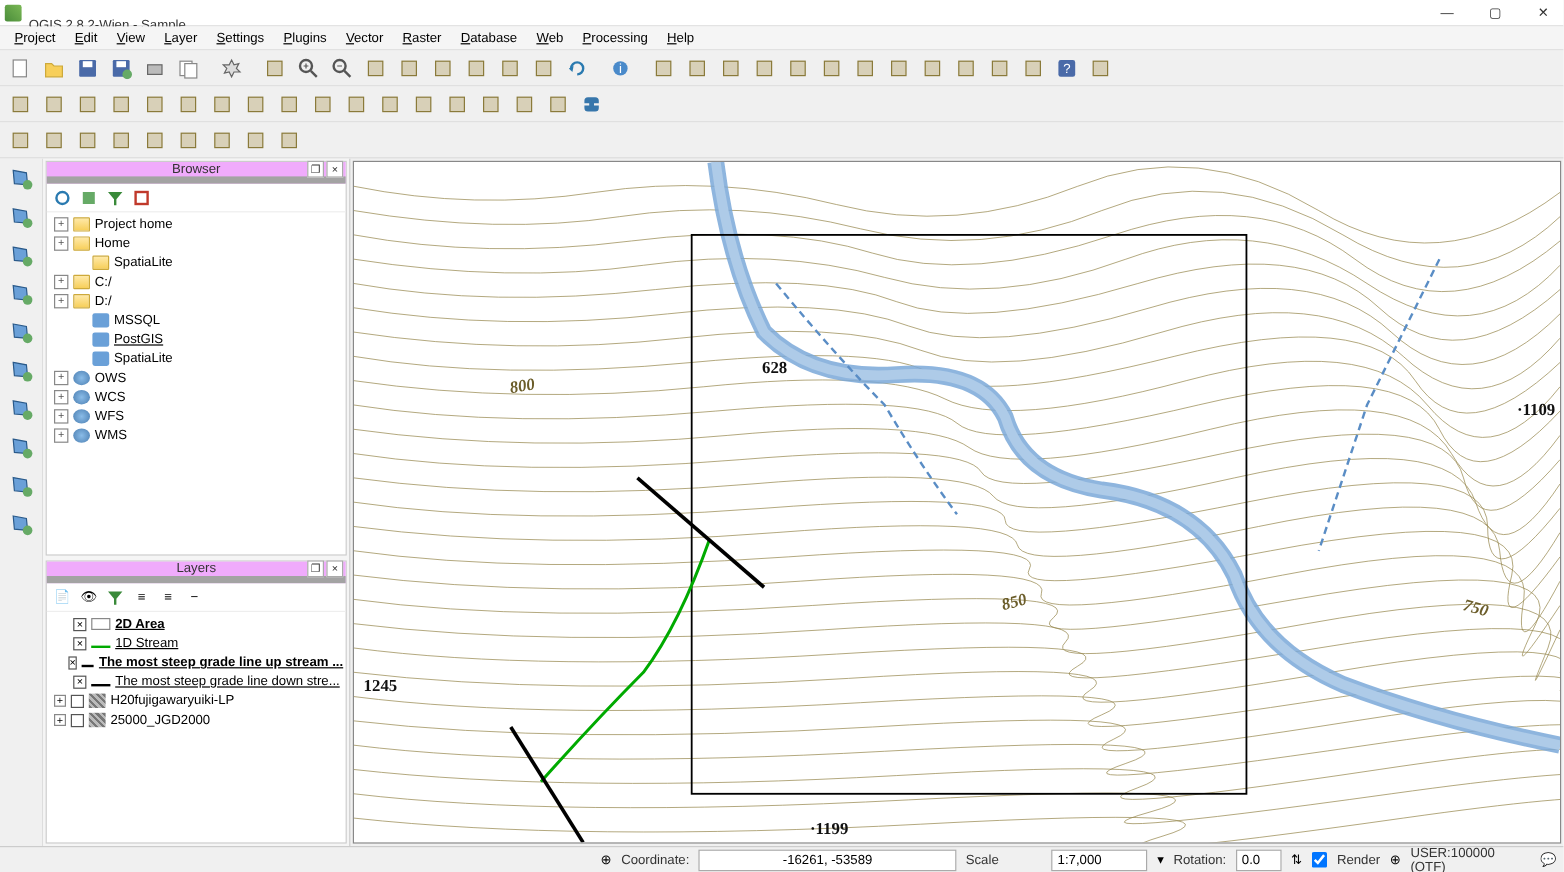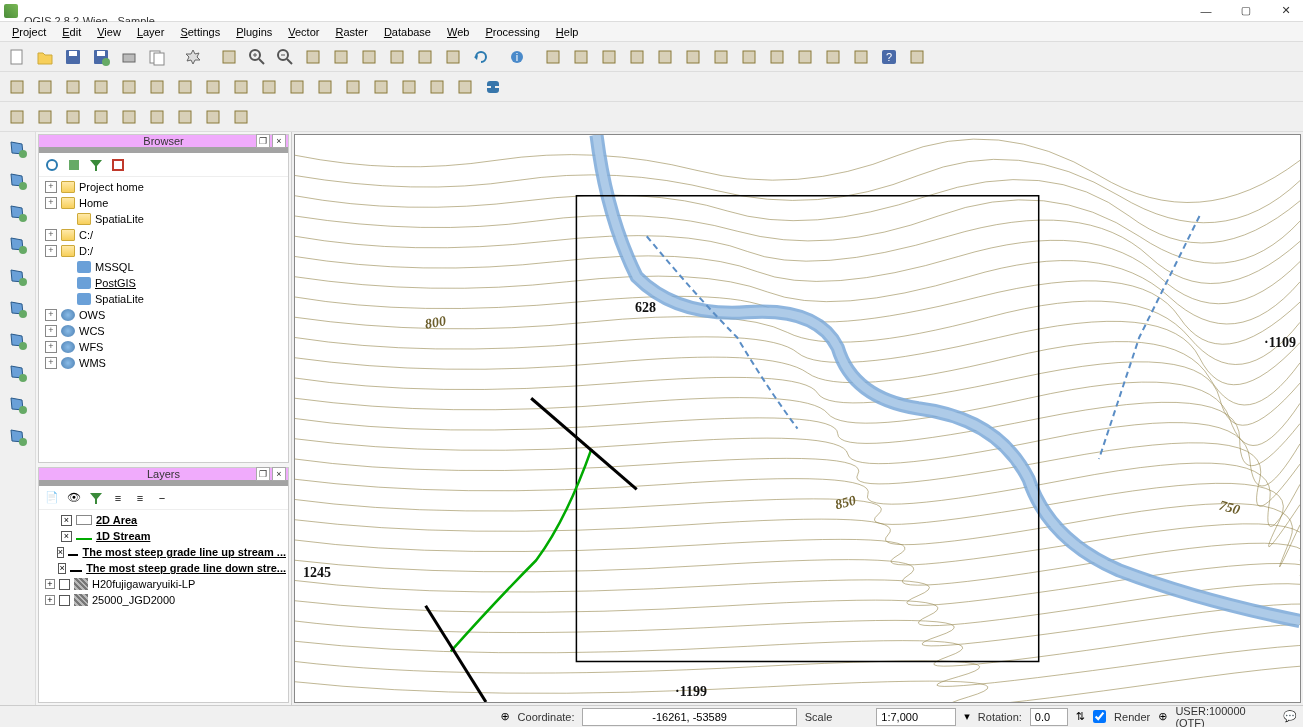--- a/index.html
+++ b/index.html
@@ -580,33 +580,33 @@
           <div class="layer-item">
             <span style="width:12px"></span>
             <span class="cb">×</span>
             <span class="sym" style="background:#fff"></span>
             <span style="font-weight:bold;text-decoration:underline">2D Area</span>
           </div>
           <div class="layer-item">
             <span style="width:12px"></span>
             <span class="cb">×</span>
             <span class="sym green"></span>
-            <span style="font-weight:bold;text-decoration:underline">1D Stream</span>
+            <span style="font-weight:normal;text-decoration:underline">1D Stream</span>
           </div>
           <div class="layer-item">
             <span style="width:12px"></span>
             <span class="cb">×</span>
             <span class="sym line"></span>
             <span style="font-weight:bold;text-decoration:underline">The most steep grade line up stream ...</span>
           </div>
           <div class="layer-item">
             <span style="width:12px"></span>
             <span class="cb">×</span>
             <span class="sym line"></span>
-            <span style="font-weight:bold;text-decoration:underline">The most steep grade line down stre...</span>
+            <span style="font-weight:normal;text-decoration:underline">The most steep grade line down stre...</span>
           </div>
           <div class="layer-item">
             <span class="exp" style="border:1px solid #888;width:10px;height:10px;font-size:9px;text-align:center;line-height:9px">+</span>
             <span class="cb"></span>
             <span class="ticon raster" style="width:14px;height:12px"></span>
             <span style="">H20fujigawaryuiki-LP</span>
           </div>
           <div class="layer-item">
             <span class="exp" style="border:1px solid #888;width:10px;height:10px;font-size:9px;text-align:center;line-height:9px">+</span>
             <span class="cb"></span>

